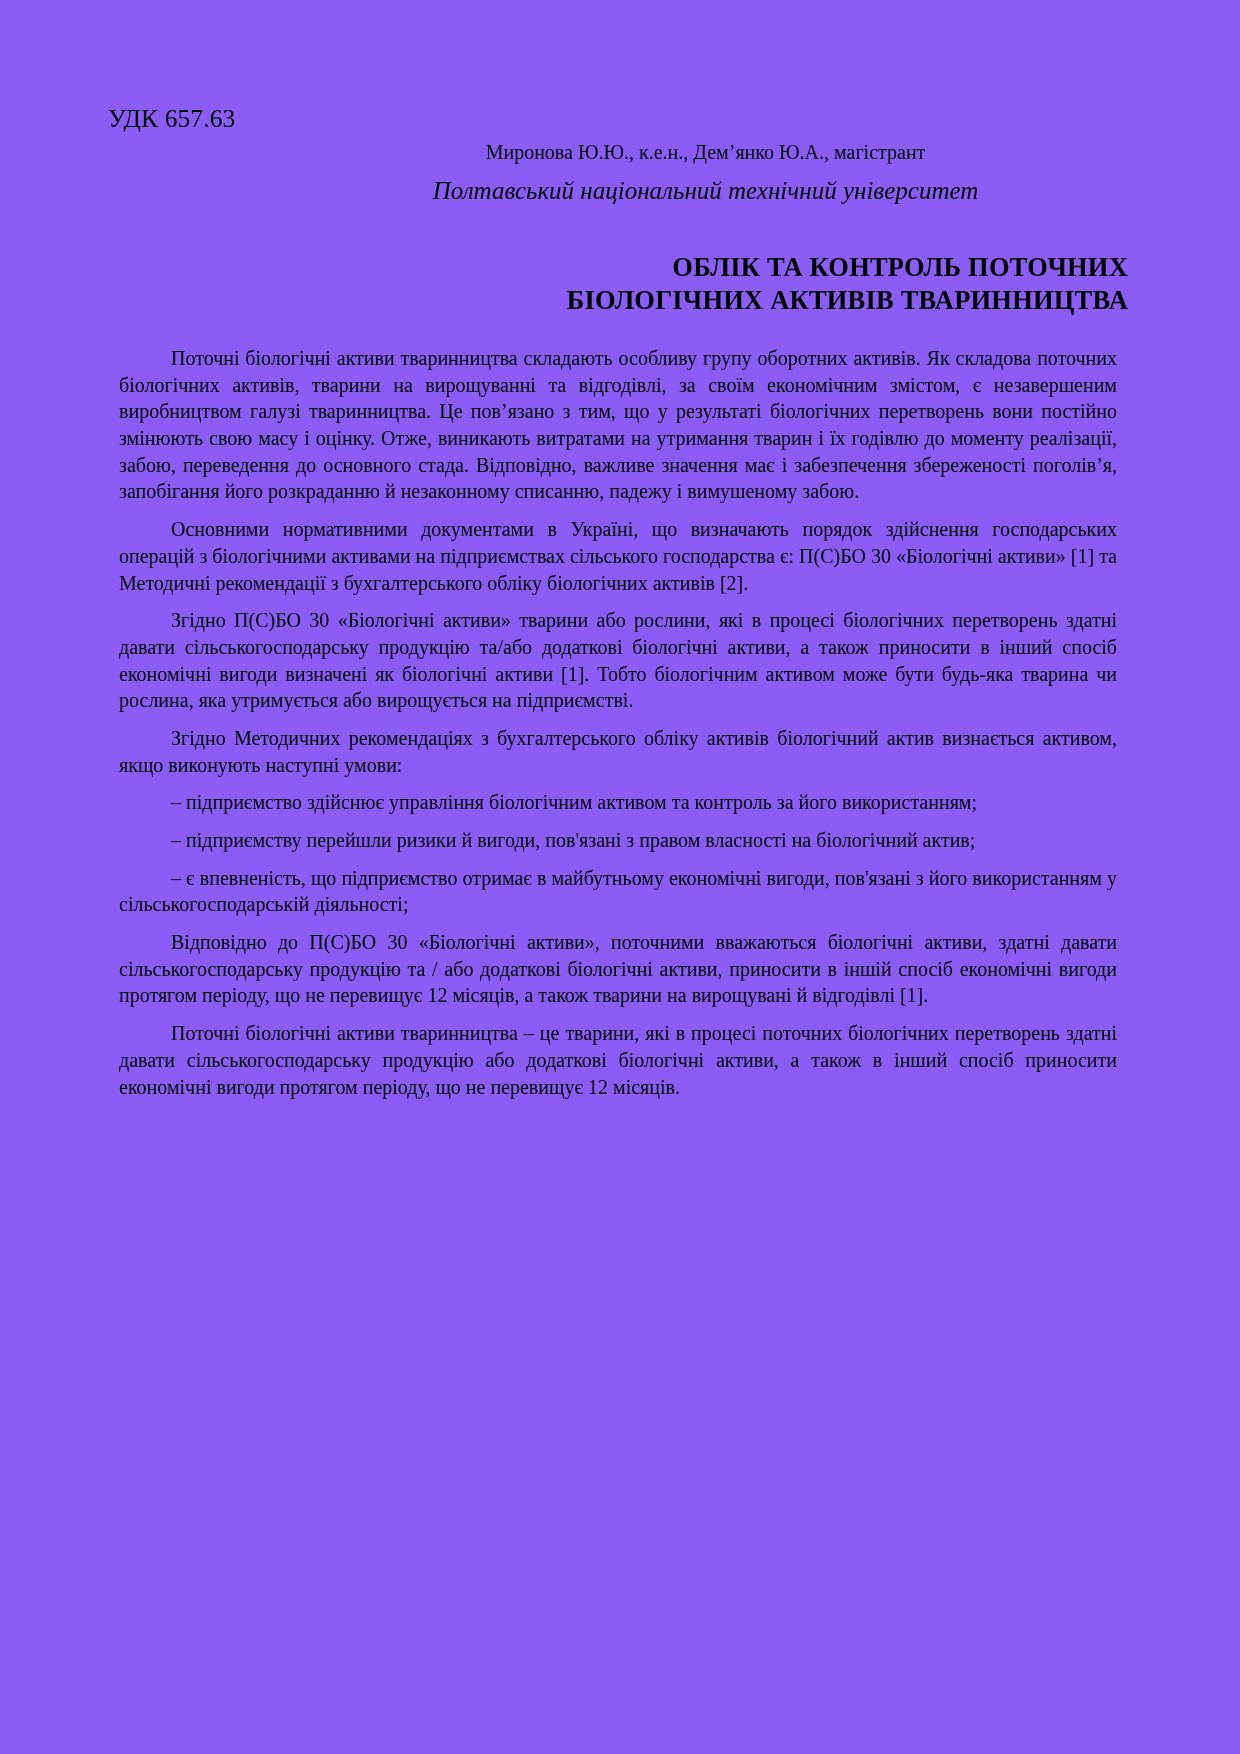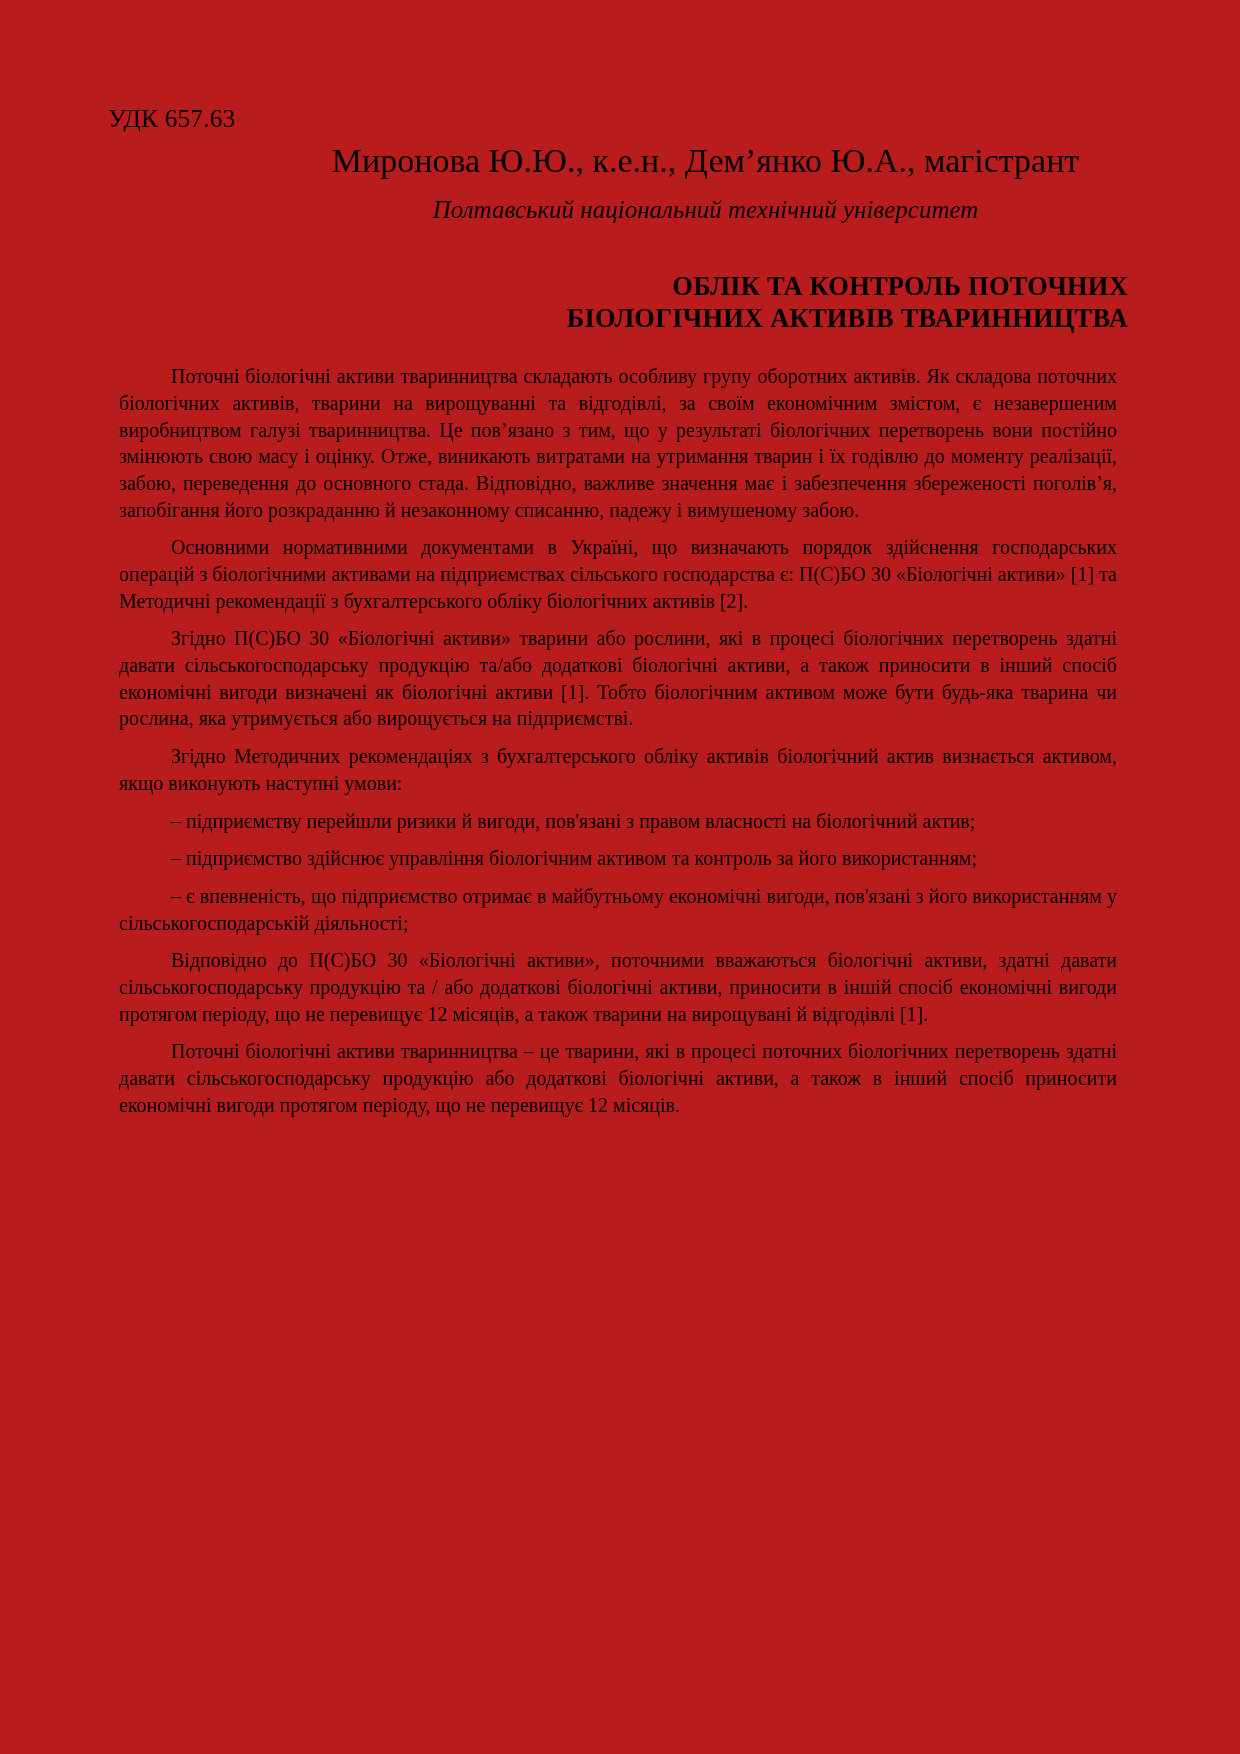--- a/index.html
+++ b/index.html
@@ -13,31 +13,31 @@
     font-family: "Liberation Serif", "DejaVu Serif", serif;
     color: #000000;
     -webkit-font-smoothing: antialiased;
   }
   .page {
     box-sizing: border-box;
     width: 1240px;
     height: 1754px;
     padding: 104px 112px 0 108px;
     position: relative;
-    background: #b91c1c;
+    background: #8b5cf6;
   }
   .udk {
     font-size: 25.5px;
     line-height: 1.15;
     text-align: left;
     margin: 0 0 6px 0;
     letter-spacing: 0.1px;
   }
   .authors {
-    font-size: 34px;
+    font-size: 20px;
     line-height: 1.3;
     text-align: center;
     margin: 4px;
     padding-left: 175px;
   }
   .affiliation {
     font-size: 25px;
     line-height: 1.32;
     text-align: center;
     font-style: italic;
@@ -82,20 +82,20 @@
   <div class="title-block">
     <div class="title-line">ОБЛІК ТА КОНТРОЛЬ ПОТОЧНИХ</div>
     <div class="title-line">БІОЛОГІЧНИХ АКТИВІВ ТВАРИННИЦТВА</div>
   </div>
 
   <p class="body">Поточні біологічні активи тваринництва складають особливу групу оборотних активів. Як складова поточних біологічних активів, тварини на вирощуванні та відгодівлі, за своїм економічним змістом, є незавершеним виробництвом галузі тваринництва. Це пов’язано з тим, що у результаті біологічних перетворень вони постійно змінюють свою масу і оцінку. Отже, виникають витратами на утримання тварин і їх годівлю до моменту реалізації, забою, переведення до основного стада. Відповідно, важливе значення має і забезпечення збереженості поголів’я, запобігання його розкраданню й незаконному списанню, падежу і вимушеному забою.</p>
   <p class="body">Основними нормативними документами в Україні, що визначають порядок здійснення господарських операцій з біологічними активами на підприємствах сільського господарства є:  П(С)БО 30 «Біологічні активи» [1] та Методичні рекомендації з бухгалтерського обліку біологічних активів [2].</p>
   <p class="body">Згідно П(С)БО 30 «Біологічні активи» тварини або рослини, які в процесі біологічних перетворень здатні давати сільськогосподарську продукцію та/або додаткові біологічні активи, а також приносити в інший спосіб економічні вигоди визначені як біологічні активи [1]. Тобто біологічним активом може бути будь-яка тварина чи рослина, яка утримується або вирощується на підприємстві.</p>
   <p class="body">Згідно Методичних рекомендаціях з бухгалтерського обліку активів біологічний актив визнається активом, якщо виконують наступні умови:</p>
 
+  <p class="body dash">– підприємство здійснює управління біологічним активом та контроль за його використанням;</p>
   <p class="body dash">– підприємству перейшли ризики й вигоди, пов'язані з правом власності на біологічний актив;</p>
-  <p class="body dash">– підприємство здійснює управління біологічним активом та контроль за його використанням;</p>
   <p class="body dash">– є впевненість, що підприємство отримає в майбутньому економічні вигоди, пов'язані з його використанням  у сільськогосподарській діяльності;</p>
 
   <p class="body">Відповідно до П(С)БО 30 «Біологічні активи», поточними вважаються біологічні активи, здатні давати сільськогосподарську продукцію та / або додаткові біологічні активи, приносити в іншій спосіб економічні вигоди протягом періоду, що не перевищує 12 місяців, а також тварини на вирощувані й відгодівлі [1].</p>
   <p class="body">Поточні біологічні активи тваринництва – це тварини, які в процесі поточних біологічних перетворень здатні давати сільськогосподарську продукцію або додаткові біологічні активи, а також в інший спосіб приносити економічні вигоди протягом періоду, що не перевищує 12 місяців.</p>
 
 </div>
 
 </body></html>

